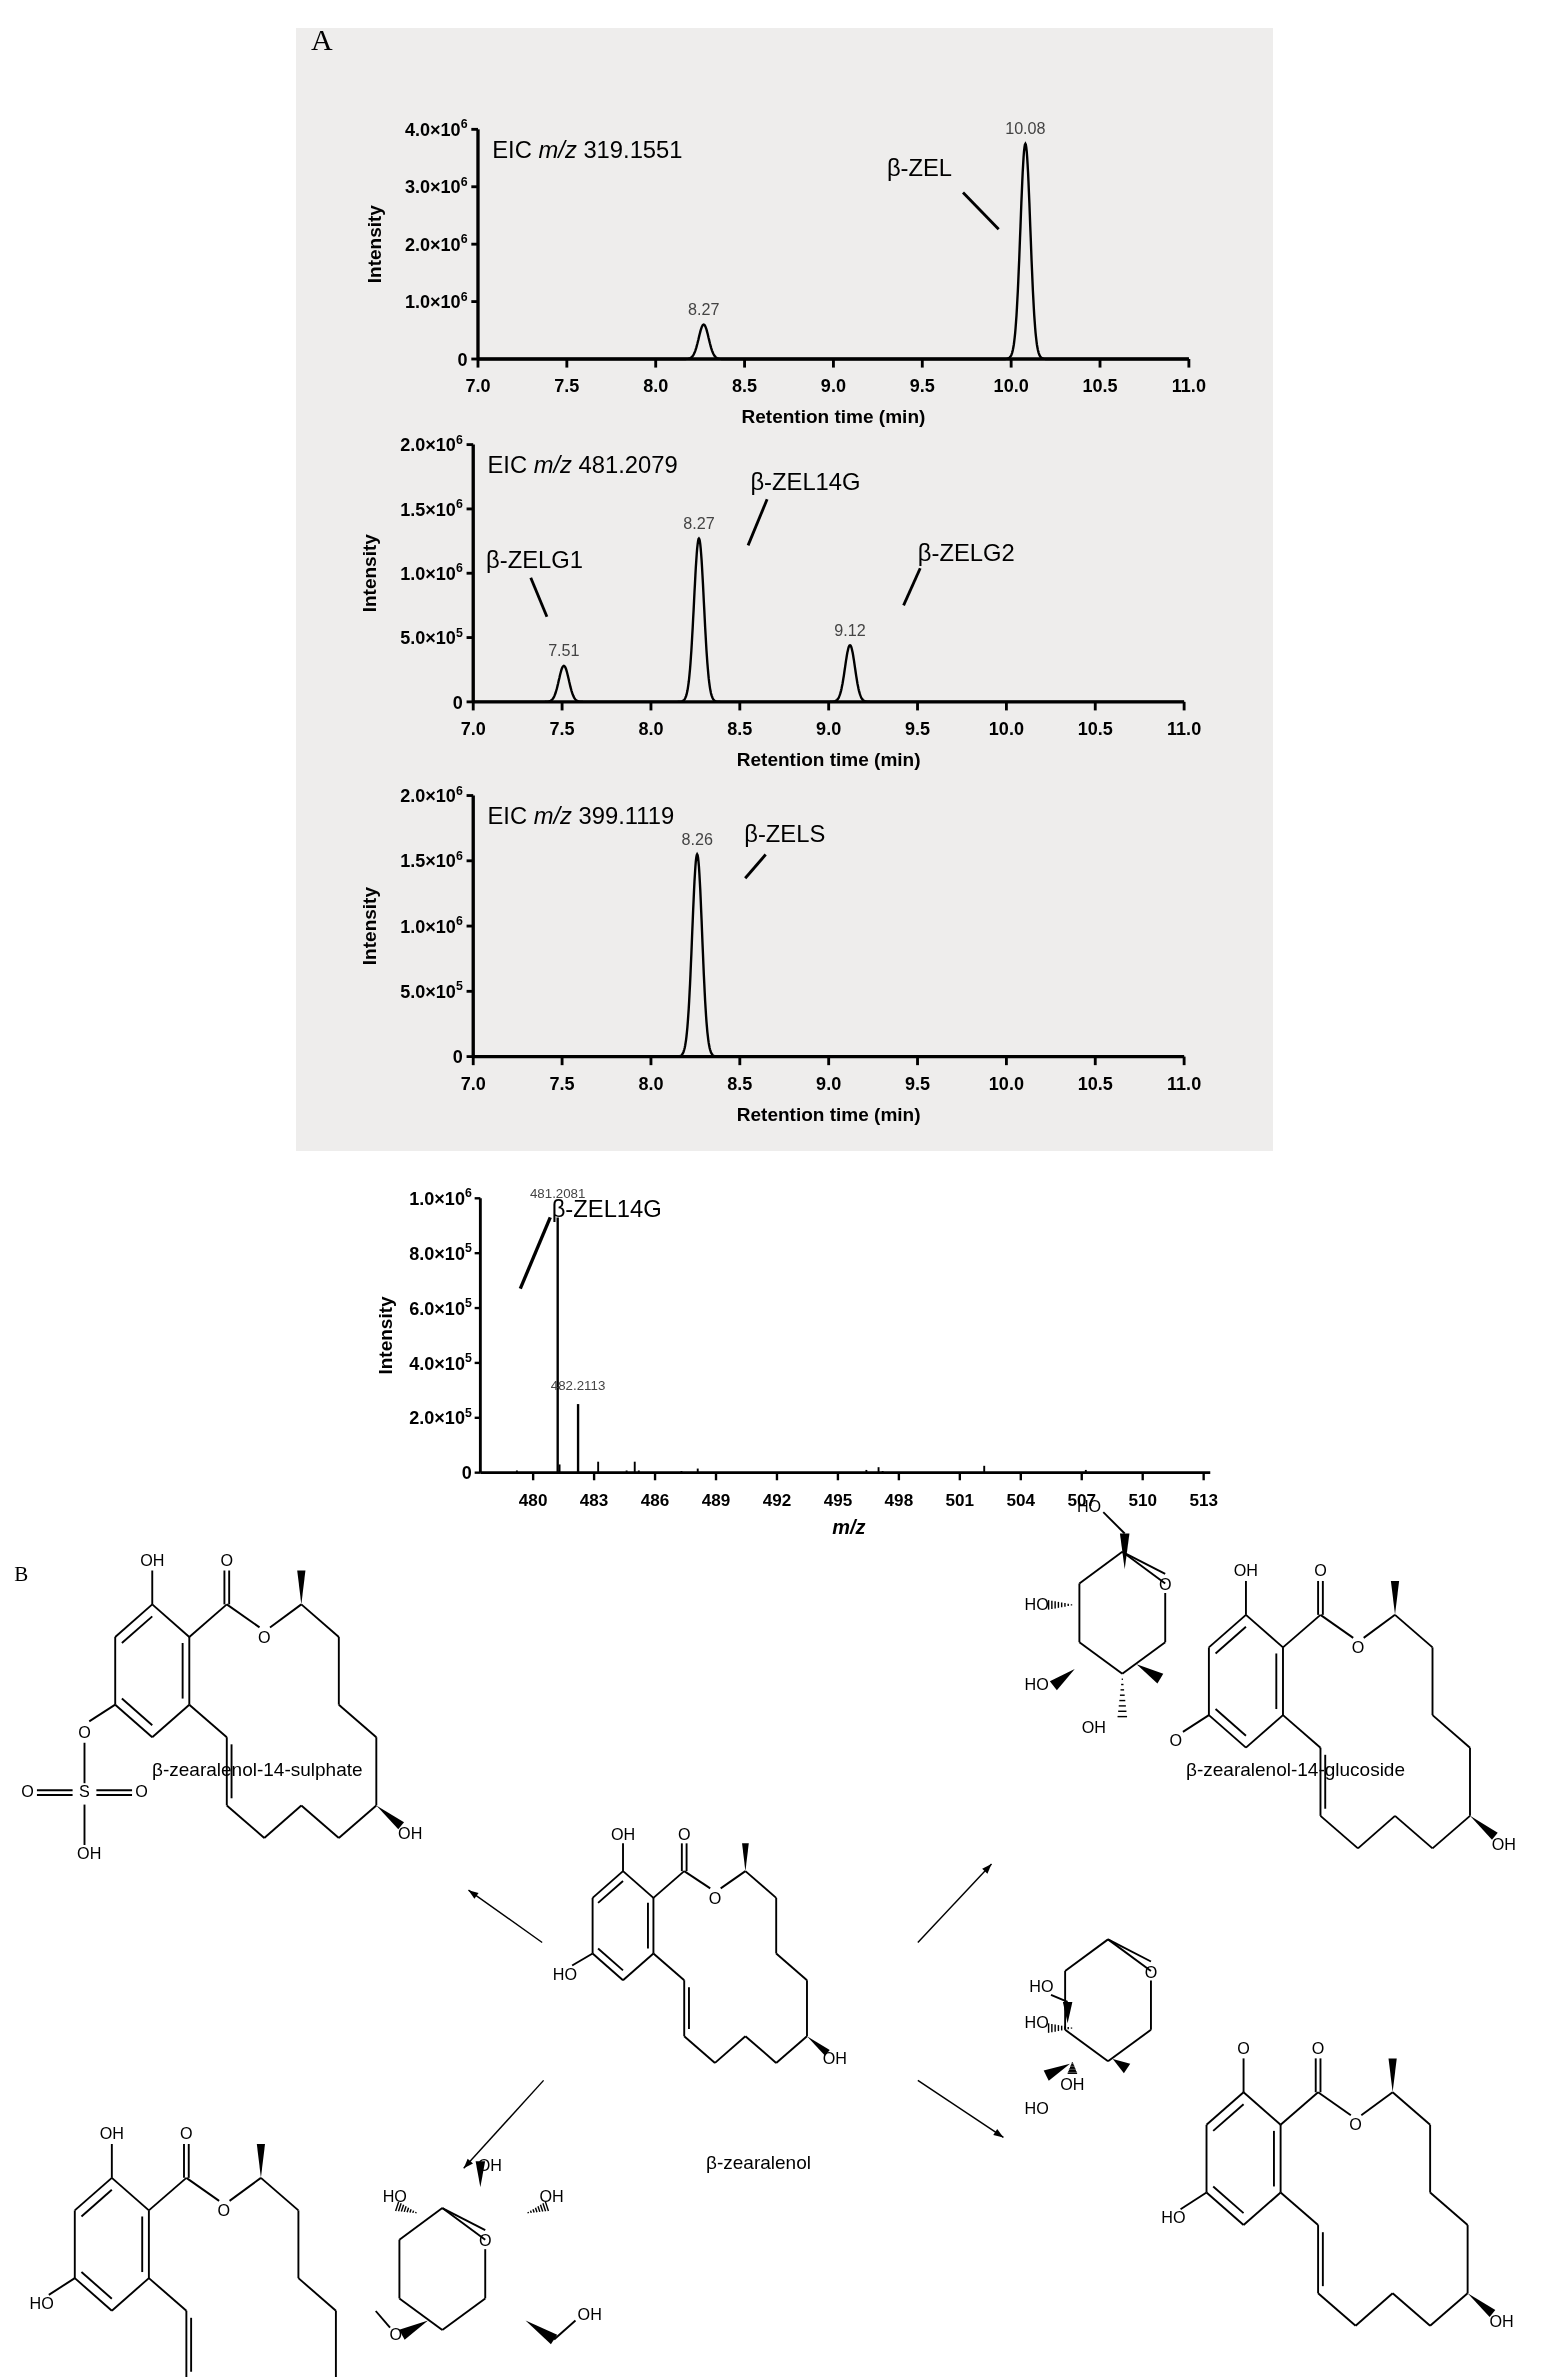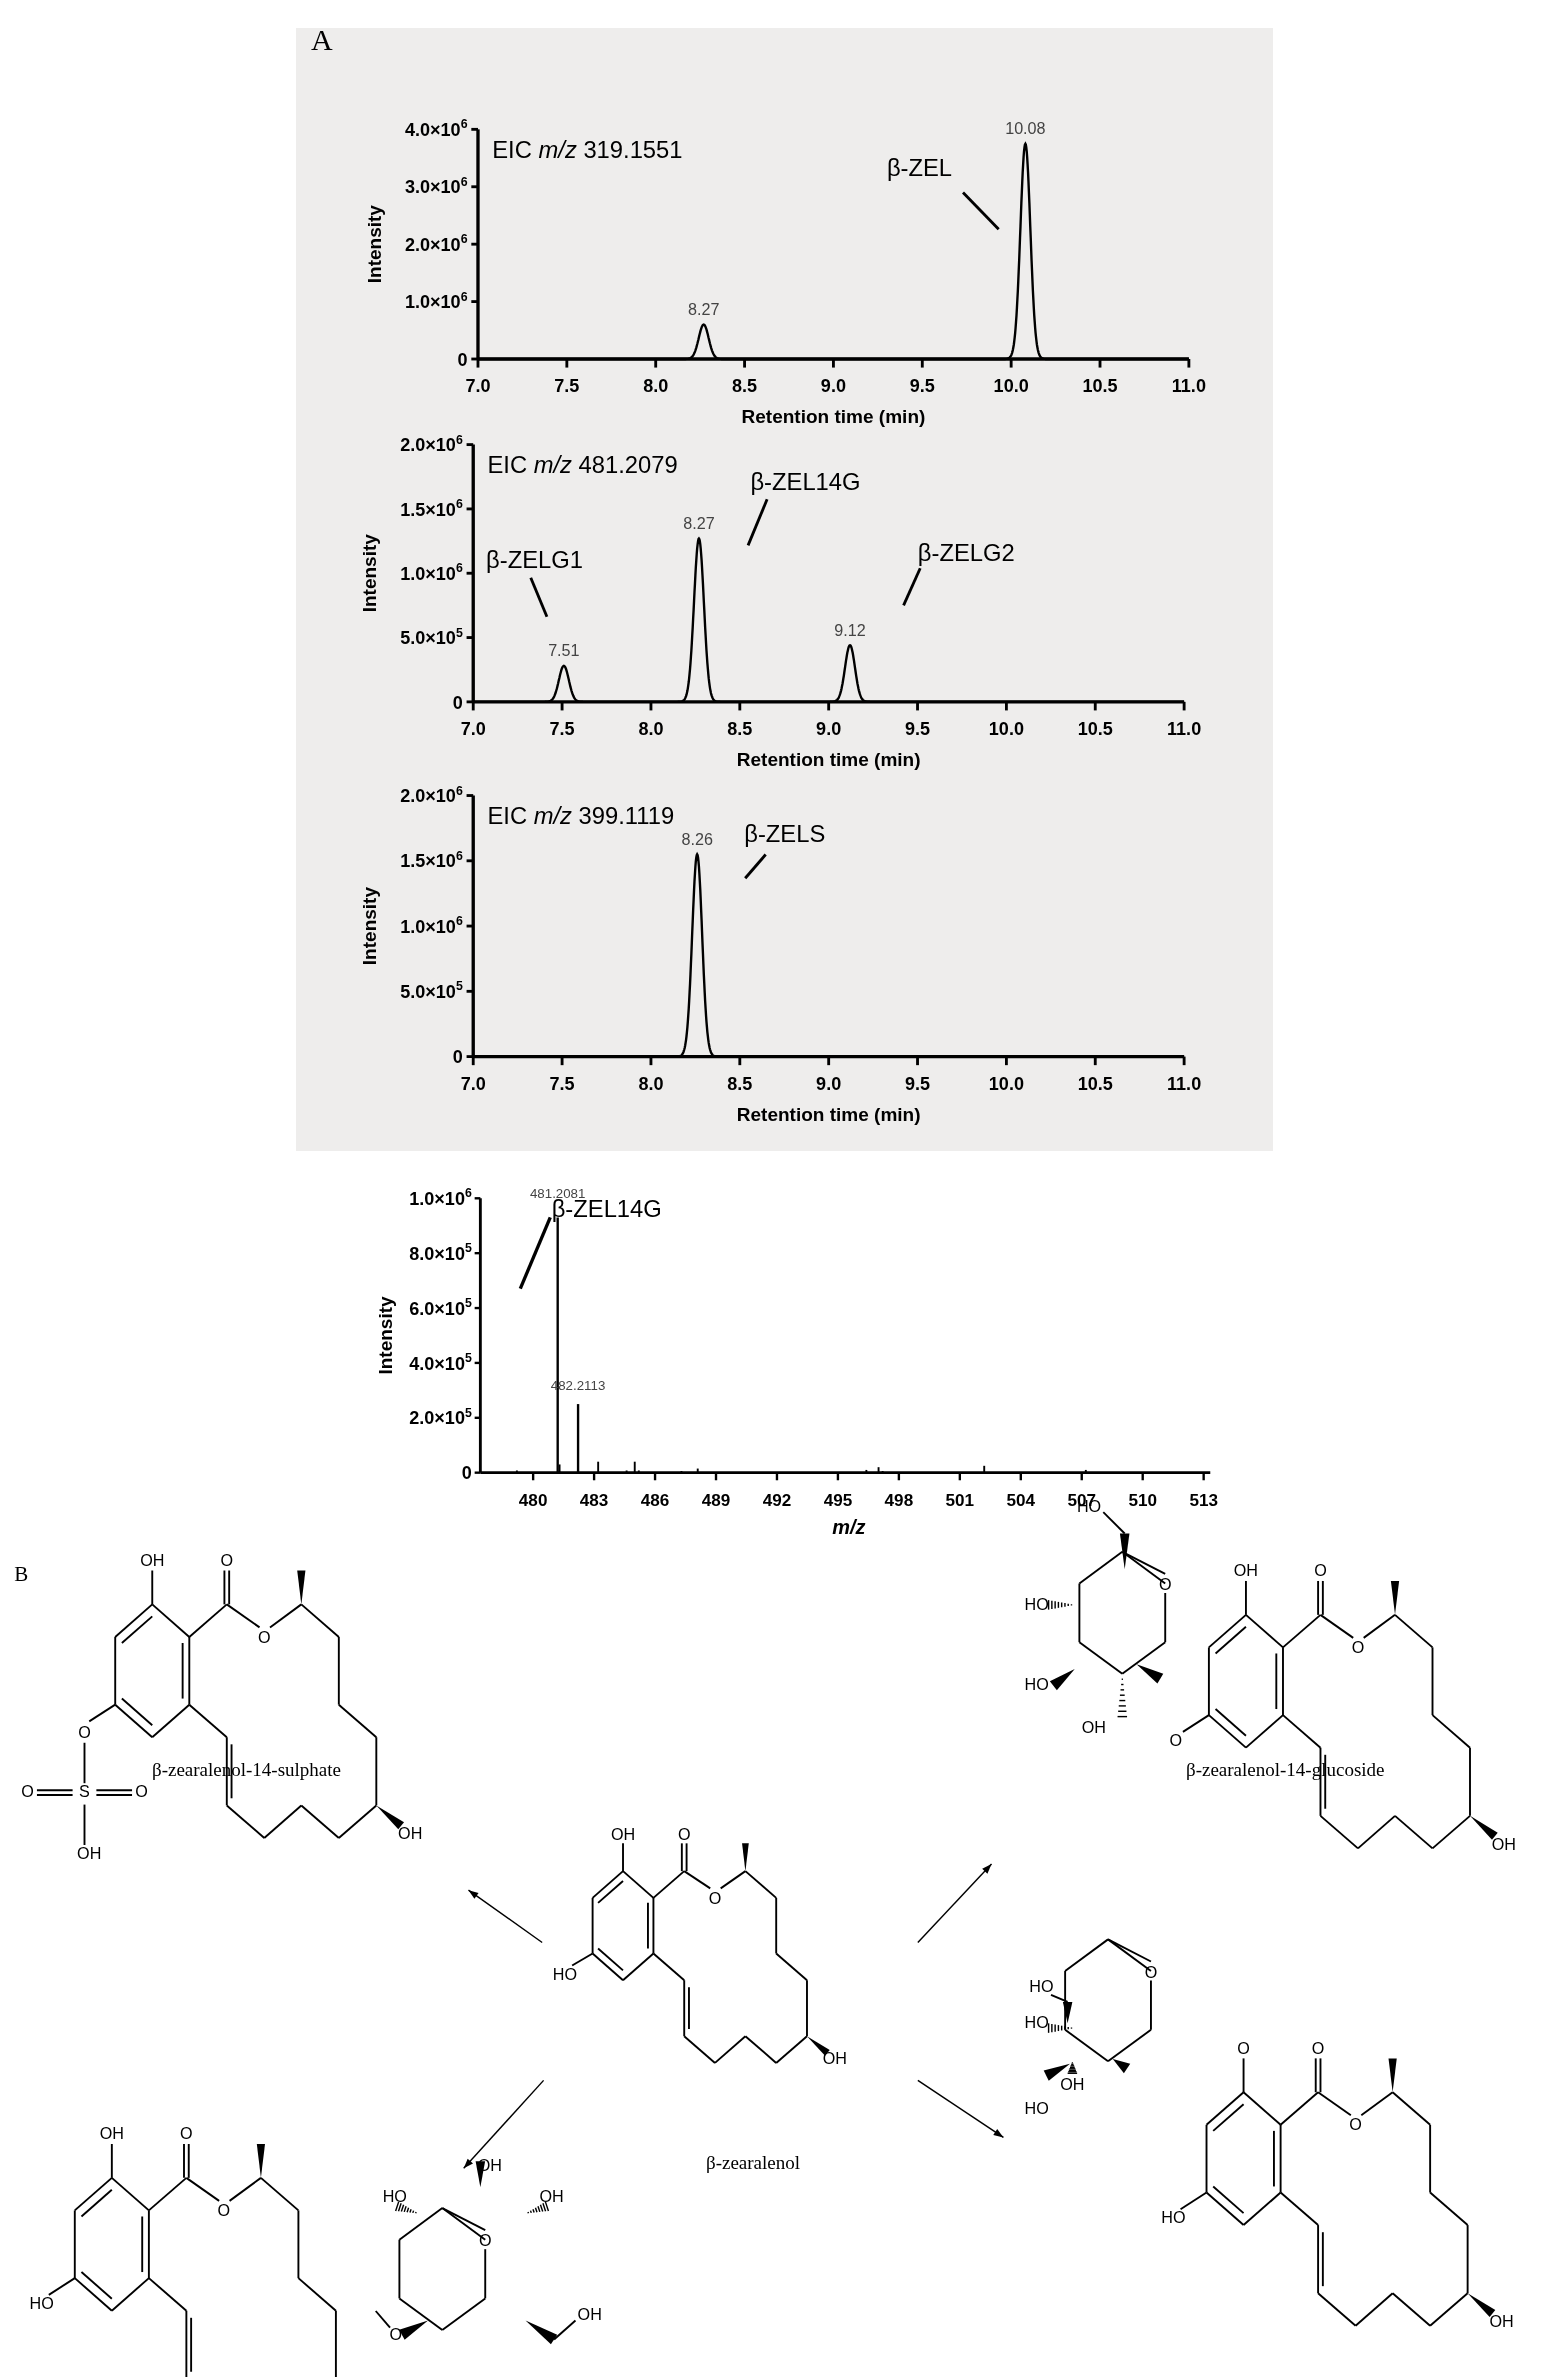--- a/index.html
+++ b/index.html
@@ -3,21 +3,21 @@
 <meta charset="utf-8">
 <style>
   html, body { margin:0; padding:0; background:#ffffff; }
   body { width:1567px; height:2447px; position:relative; overflow:hidden;
          font-family:"Liberation Sans", sans-serif; color:#000; }
   .panelA { position:absolute; left:296px; top:27.6px; width:977px; height:1123px; background:#eeedec; }
   .panel-letter { position:absolute; font-family:"Liberation Serif", serif; font-size:30px; }
   svg text { font-family:"Liberation Sans", sans-serif; }
   .chart { position:absolute; left:0; top:0; }
   .struct { position:absolute; }
-  .cname { position:absolute; font-family:Liberation Serif, serif; font-size:19px; white-space:nowrap; }
+  .cname { position:absolute; font-family:Liberation Sans, sans-serif; font-size:19px; white-space:nowrap; }
 </style>
 </head>
 <body>
 
 <div class="panelA"></div>
 <div class="panel-letter" style="left:311px; top:23px;">A</div>
 
 <svg class="chart" id="chart1" width="1567" height="2447" style="pointer-events:none" viewBox="0 0 3295 5146">
     <line x1="1005" y1="272" x2="1005" y2="755" stroke="#000" stroke-width="7"></line>
     <line x1="1005" y1="755" x2="2500" y2="755" stroke="#000" stroke-width="7"></line>

